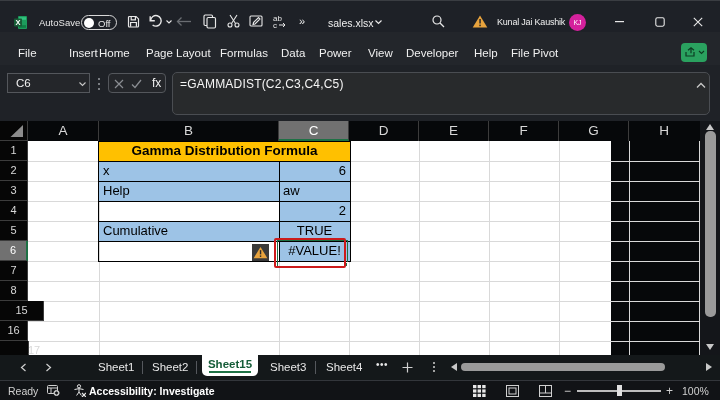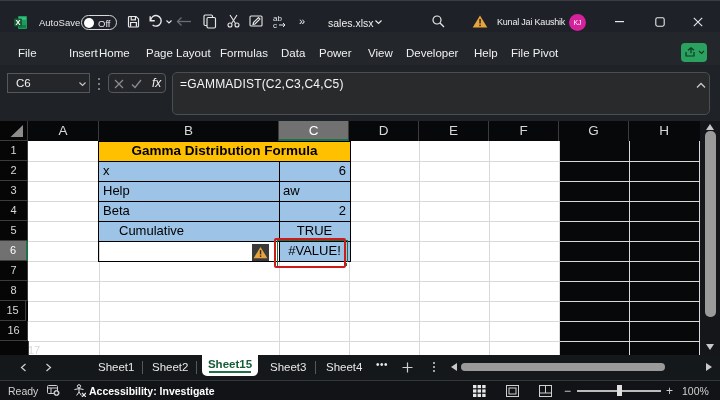--- a/index.html
+++ b/index.html
@@ -135,21 +135,21 @@
     <div class="abs" style="left:98px;top:18px;width:2px;height:2px;border-radius:50%;background:#9a9da2;"></div>
     <div class="abs" style="left:98px;top:23px;width:2px;height:2px;border-radius:50%;background:#9a9da2;"></div>
 
   <div class="abs" style="left:108px;top:8px;width:58px;height:20px;background:#24262a;border:1px solid #54575c;border-radius:4px;">
     <svg class="abs" style="left:5px;top:5px" width="10" height="10" viewBox="0 0 10 10" stroke="#8a8d92" stroke-width="1.2">
         <path d="M1 1 L9 9 M9 1 L1 9"></path>
       </svg>
     <svg class="abs" style="left:22px;top:5px" width="11" height="10" viewBox="0 0 11 10" fill="none" stroke="#8a8d92" stroke-width="1.3">
         <path d="M1 5.5 L4 8.5 L10 1"></path>
       </svg>
-    <span class="abs" style="left:43px;top:2px;color:#f0f0f0;font-size:12px;font-style:italic;">fx</span>
+    <span class="abs" style="left:43px;top:2px;color:#f0f0f0;font-size:12px;">fx</span>
   </div>
 
   <div class="abs" style="left:172px;top:7px;width:538px;height:43px;background:#282a2c;border:1px solid #4a4d52;border-radius:5px;color:#f5f5f5;font-size:12px;letter-spacing:0.2px;">
     <span class="abs" style="left:7px;top:4px;">=GAMMADIST(C2,C3,C4,C5)</span>
     <svg class="abs" style="left:523px;top:9px" width="10" height="7" viewBox="0 0 10 7" fill="none" stroke="#c8c8c8" stroke-width="1.3">
       <path d="M1 5.5 L5 1.5 L9 5.5"></path>
     </svg>
   </div>
 </div>
 
@@ -165,21 +165,21 @@
   <div class="abs" style="left:99px;top:0;width:180px;height:20px;color:#d8d8d8;font-size:13.5px;text-align:center;line-height:20px;border-right:1px solid #3c3c3c;">B</div>
   <div class="abs" style="left:279px;top:0;width:70px;height:20px;background:#717171;color:#fff;font-size:13.5px;text-align:center;line-height:20px;border-right:1px solid #3c3c3c;border-bottom:2px solid #1e7145;">C</div>
   <div class="abs" style="left:349px;top:0;width:70px;height:20px;color:#d8d8d8;font-size:13.5px;text-align:center;line-height:20px;border-right:1px solid #3c3c3c;">D</div>
   <div class="abs" style="left:419px;top:0;width:70px;height:20px;color:#d8d8d8;font-size:13.5px;text-align:center;line-height:20px;border-right:1px solid #3c3c3c;">E</div>
   <div class="abs" style="left:489px;top:0;width:70px;height:20px;color:#d8d8d8;font-size:13.5px;text-align:center;line-height:20px;border-right:1px solid #3c3c3c;">F</div>
   <div class="abs" style="left:559px;top:0;width:70px;height:20px;color:#d8d8d8;font-size:13.5px;text-align:center;line-height:20px;border-right:1px solid #3c3c3c;">G</div>
   <div class="abs" style="left:629px;top:0;width:70px;height:20px;color:#d8d8d8;font-size:13.5px;text-align:center;line-height:20px;">H</div>
 
   <div id="rowhdrs"></div>
 
-  <div class="abs" id="sheet" style="left:28px;top:20px;width:532px;height:214px;background:#fff;">
+  <div class="abs" id="sheet" style="left:28px;top:20px;width:583px;height:214px;background:#fff;">
       <div class="abs" style="left:0;top:20px;width:672px;height:1px;background:#d9d9d9;"></div>
       <div class="abs" style="left:0;top:40px;width:672px;height:1px;background:#d9d9d9;"></div>
       <div class="abs" style="left:0;top:60px;width:672px;height:1px;background:#d9d9d9;"></div>
       <div class="abs" style="left:0;top:80px;width:672px;height:1px;background:#d9d9d9;"></div>
       <div class="abs" style="left:0;top:100px;width:672px;height:1px;background:#d9d9d9;"></div>
       <div class="abs" style="left:0;top:120px;width:672px;height:1px;background:#d9d9d9;"></div>
       <div class="abs" style="left:0;top:140px;width:672px;height:1px;background:#d9d9d9;"></div>
       <div class="abs" style="left:0;top:160px;width:672px;height:1px;background:#d9d9d9;"></div>
       <div class="abs" style="left:0;top:180px;width:672px;height:1px;background:#d9d9d9;"></div>
       <div class="abs" style="left:0;top:200px;width:672px;height:1px;background:#d9d9d9;"></div>
@@ -187,22 +187,21 @@
       <div class="abs" style="left:251px;top:0;width:1px;height:215px;background:#d9d9d9;"></div>
       <div class="abs" style="left:321px;top:0;width:1px;height:215px;background:#d9d9d9;"></div>
       <div class="abs" style="left:391px;top:0;width:1px;height:215px;background:#d9d9d9;"></div>
       <div class="abs" style="left:461px;top:0;width:1px;height:215px;background:#d9d9d9;"></div>
       <div class="abs" style="left:531px;top:0;width:1px;height:215px;background:#d9d9d9;"></div>
       <div class="abs" style="left:601px;top:0;width:1px;height:215px;background:#d9d9d9;"></div>
       <div class="abs" style="left:671px;top:0;width:1px;height:215px;background:#d9d9d9;"></div>
       <div class="abs" style="left:71px;top:0;width:251px;height:20px;background:#ffc000;color:#000;font-weight:bold;font-size:13.5px;text-align:center;line-height:20px;">Gamma Distribution Formula</div>
       <div class="abs" style="left:71px;top:20px;width:180px;height:20px;background:#9dc3e6;color:#000;font-size:13px;line-height:20px;padding-left:4px;overflow:hidden;white-space:nowrap;">x</div>
       <div class="abs" style="left:71px;top:40px;width:180px;height:20px;background:#9dc3e6;color:#000;font-size:13px;line-height:20px;padding-left:4px;overflow:hidden;white-space:nowrap;">Help</div>
-      <div class="abs" style="left:71px;top:60px;width:180px;height:20px;background:#9dc3e6;color:#000;font-size:13px;line-height:20px;padding-left:4px;overflow:hidden;white-space:nowrap;">Beta</div>
-      <div class="abs" style="left:71px;top:80px;width:180px;height:20px;background:#9dc3e6;color:#000;font-size:13px;line-height:20px;padding-left:20px;overflow:hidden;white-space:nowrap;">Cumulative</div>
+      <div class="abs" style="left:71px;top:80px;width:180px;height:20px;background:#9dc3e6;color:#000;font-size:13px;line-height:20px;padding-left:4px;overflow:hidden;white-space:nowrap;">Cumulative</div>
       <div class="abs" style="left:251px;top:20px;width:71px;height:20px;background:#9dc3e6;color:#000;font-size:13px;line-height:20px;text-align:right;padding-right:4px;">6</div>
       <div class="abs" style="left:251px;top:40px;width:71px;height:20px;background:#9dc3e6;color:#000;font-size:13px;line-height:20px;text-align:left;padding-left:4px;">aw</div>
       <div class="abs" style="left:251px;top:60px;width:71px;height:20px;background:#9dc3e6;color:#000;font-size:13px;line-height:20px;text-align:right;padding-right:4px;">2</div>
       <div class="abs" style="left:251px;top:80px;width:71px;height:20px;background:#9dc3e6;color:#000;font-size:13px;line-height:20px;text-align:center;">TRUE</div>
       <div class="abs" style="left:251px;top:100px;width:71px;height:20px;background:#9dc3e6;color:#000;font-size:13px;line-height:20px;text-align:center;">#VALUE!</div>
       <div class="abs" style="left:70px;top:0px;width:253px;height:1px;background:#000;"></div>
       <div class="abs" style="left:70px;top:20px;width:253px;height:1px;background:#000;"></div>
       <div class="abs" style="left:70px;top:40px;width:253px;height:1px;background:#000;"></div>
       <div class="abs" style="left:70px;top:60px;width:253px;height:1px;background:#000;"></div>
       <div class="abs" style="left:70px;top:80px;width:253px;height:1px;background:#000;"></div>
@@ -233,21 +232,21 @@
       </svg>
   </div>
 <div class="abs" style="left:0;top:20px;width:28px;height:20px;background:#060606;color:#d8d8d8;border-right:1px solid #3c3c3c;border-bottom:1px solid #3c3c3c;font-size:11px;text-align:center;line-height:19px;">1</div>
     <div class="abs" style="left:0;top:40px;width:28px;height:20px;background:#060606;color:#d8d8d8;border-right:1px solid #3c3c3c;border-bottom:1px solid #3c3c3c;font-size:11px;text-align:center;line-height:19px;">2</div>
     <div class="abs" style="left:0;top:60px;width:28px;height:20px;background:#060606;color:#d8d8d8;border-right:1px solid #3c3c3c;border-bottom:1px solid #3c3c3c;font-size:11px;text-align:center;line-height:19px;">3</div>
     <div class="abs" style="left:0;top:80px;width:28px;height:20px;background:#060606;color:#d8d8d8;border-right:1px solid #3c3c3c;border-bottom:1px solid #3c3c3c;font-size:11px;text-align:center;line-height:19px;">4</div>
     <div class="abs" style="left:0;top:100px;width:28px;height:20px;background:#060606;color:#d8d8d8;border-right:1px solid #3c3c3c;border-bottom:1px solid #3c3c3c;font-size:11px;text-align:center;line-height:19px;">5</div>
     <div class="abs" style="left:0;top:120px;width:28px;height:20px;background:#717171;color:#fff;border-right:2px solid #1e7145;border-bottom:1px solid #3c3c3c;font-size:11px;text-align:center;line-height:19px;">6</div>
     <div class="abs" style="left:0;top:140px;width:28px;height:20px;background:#060606;color:#d8d8d8;border-right:1px solid #3c3c3c;border-bottom:1px solid #3c3c3c;font-size:11px;text-align:center;line-height:19px;">7</div>
     <div class="abs" style="left:0;top:160px;width:28px;height:20px;background:#060606;color:#d8d8d8;border-right:1px solid #3c3c3c;border-bottom:1px solid #3c3c3c;font-size:11px;text-align:center;line-height:19px;">8</div>
-    <div class="abs" style="left:0;top:180px;width:26px;height:20px;background:#060606;color:#d8d8d8;border-right:1px solid #3c3c3c;border-bottom:1px solid #3c3c3c;font-size:11px;text-align:center;line-height:19px;">15</div>
+    <div class="abs" style="left:0;top:180px;width:44px;height:20px;background:#060606;color:#d8d8d8;border-right:1px solid #3c3c3c;border-bottom:1px solid #3c3c3c;font-size:11px;text-align:center;line-height:19px;">15</div>
     <div class="abs" style="left:0;top:200px;width:28px;height:20px;background:#060606;color:#d8d8d8;border-right:1px solid #3c3c3c;border-bottom:1px solid #3c3c3c;font-size:11px;text-align:center;line-height:19px;">16</div>
     <div class="abs" style="left:0;top:220px;width:17px;height:15px;background:#060606;color:#d8d8d8;border-right:1px solid #3c3c3c;border-bottom:1px solid #3c3c3c;font-size:11px;text-align:center;line-height:19px;padding-left:28px;">17</div>
   </div>
 
 <div class="abs" id="tabbar" style="left:0;top:355px;width:720px;height:25px;background:#14181a;color:#e8e8e8;font-size:11.5px;">
   <svg class="abs" style="left:20px;top:8px" width="7" height="9" viewBox="0 0 7 9" fill="none" stroke="#d0d0d0" stroke-width="1.2">
       <path d="M5.5 1 L1.5 4.5 L5.5 8"></path>
     </svg>
   <svg class="abs" style="left:45px;top:8px" width="7" height="9" viewBox="0 0 7 9" fill="none" stroke="#d0d0d0" stroke-width="1.2">
       <path d="M1.5 1 L5.5 4.5 L1.5 8"></path>

